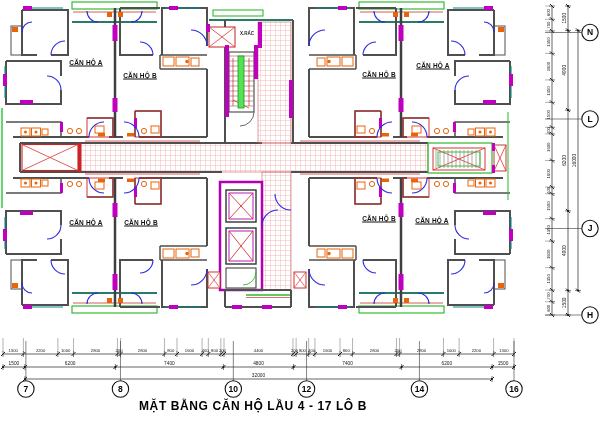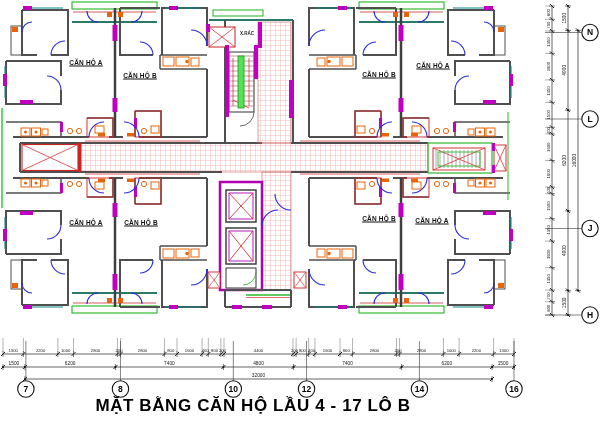--- a/index.html
+++ b/index.html
@@ -14,21 +14,21 @@
     font-family:"Liberation Sans", sans-serif;
     font-size:6.5px;font-weight:bold;color:#111;
     text-decoration:underline;white-space:nowrap;letter-spacing:.2px;
   }
   .room-label{
     position:absolute;transform:translate(-50%,-50%);
     font-size:4.5px;font-weight:bold;color:#222;white-space:nowrap;
   }
   .drawing-title{
     position:absolute;left:253px;top:406px;transform:translate(-50%,-50%);
-    font-size:17px;font-weight:bold;color:#000;letter-spacing:.6px;white-space:nowrap;
+    font-size:12px;font-weight:bold;color:#000;letter-spacing:.6px;white-space:nowrap;
   }
 </style>
 </head>
 <body>
 
 <div class="stage">
 
 <svg id="plan-svg" width="600" height="422" viewBox="0 0 600 422">
   <defs>
     <pattern id="redgrid" width="5" height="5" patternUnits="userSpaceOnUse">

